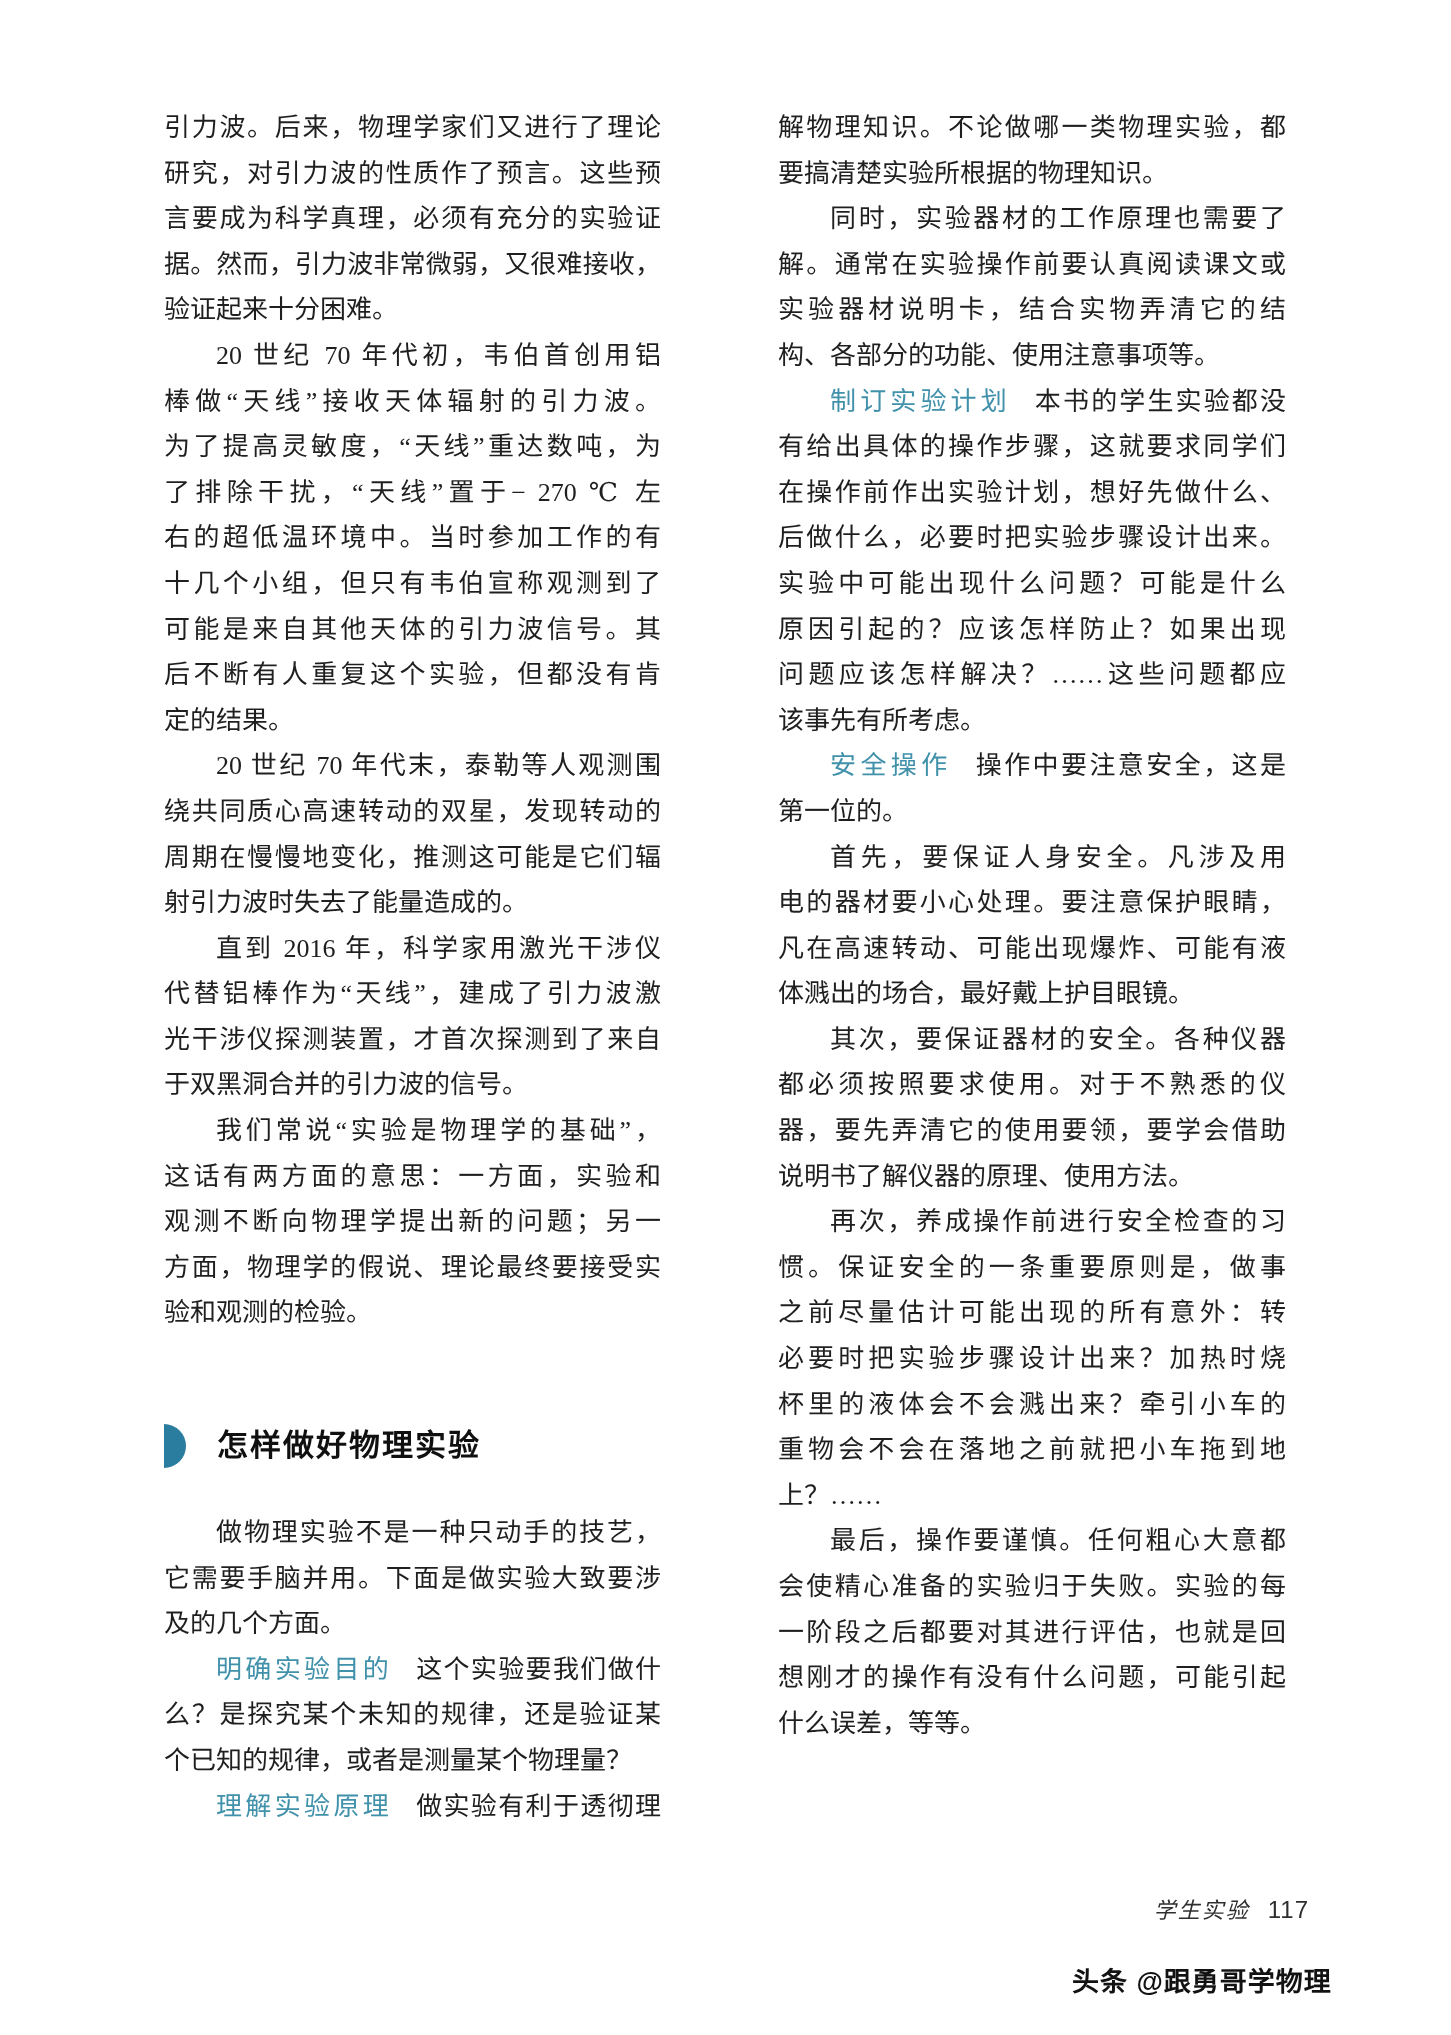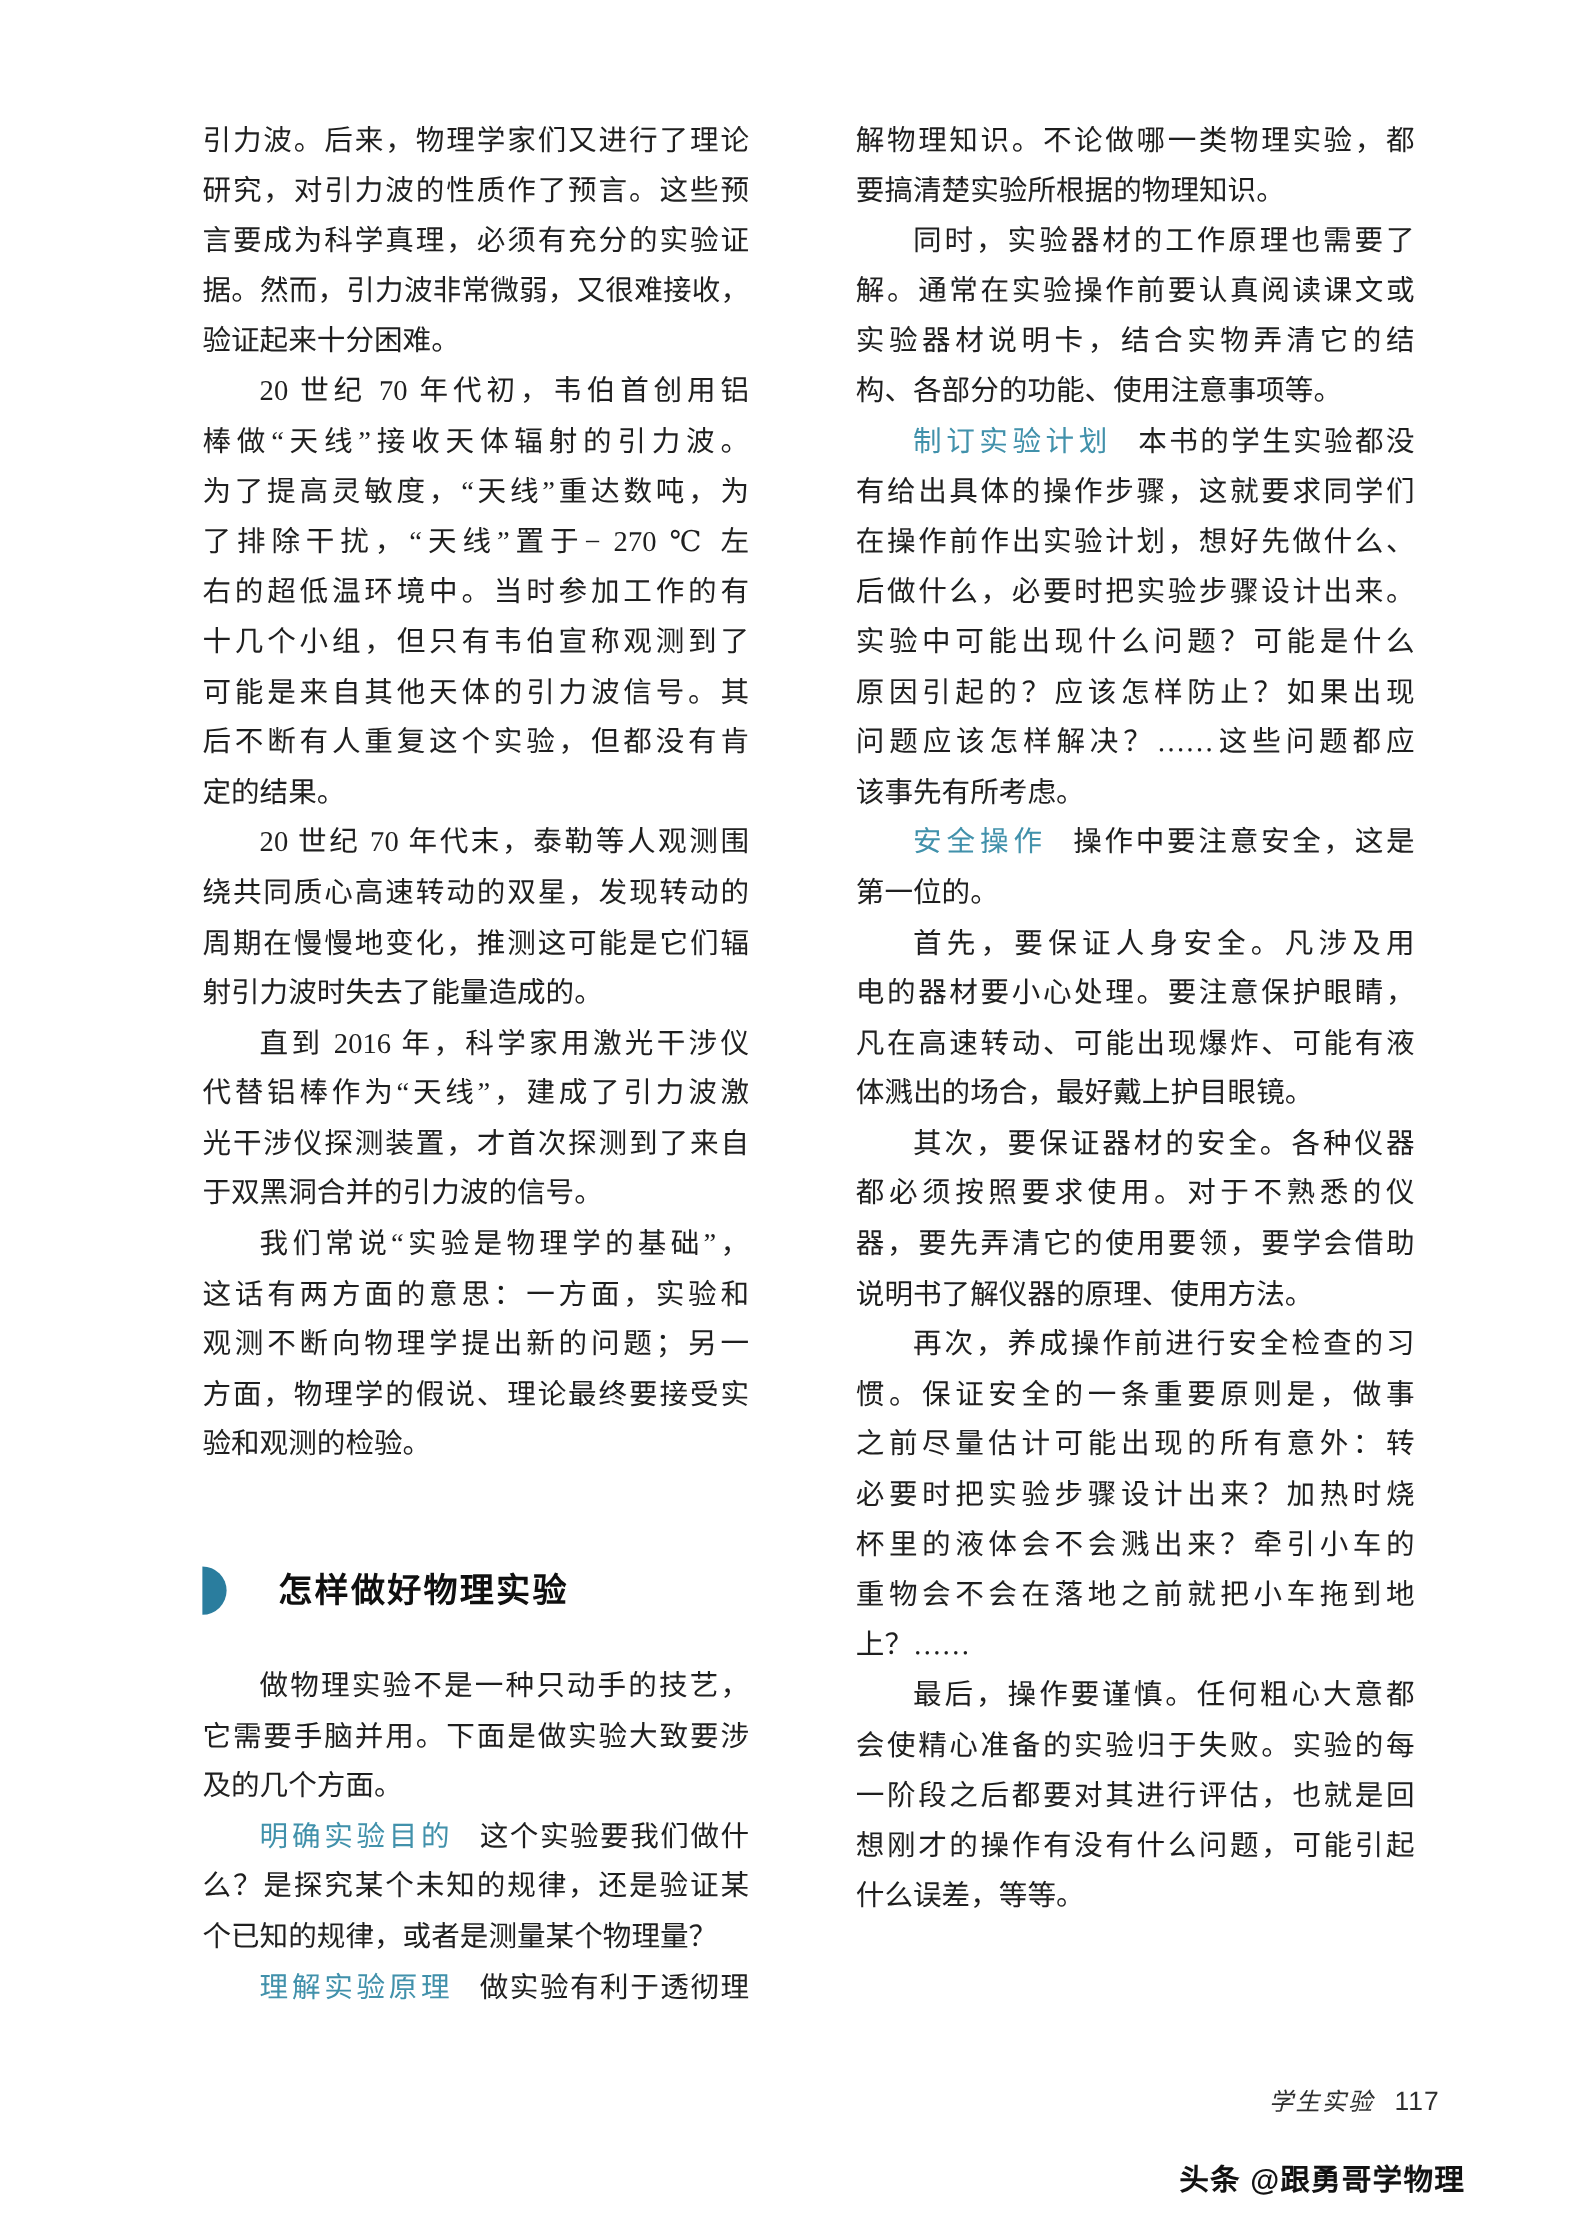--- a/index.html
+++ b/index.html
@@ -3,32 +3,32 @@
 <meta charset="utf-8">
 <style>
   html,body{margin:0;padding:0;}
   body{
     width:1451px;height:2035px;position:relative;background:#ffffff;
     font-family:"Liberation Serif","DejaVu Serif",serif;
     overflow:hidden;
     --ink:#1f1f1f; --teal:#4191ab; --marker:#2a7d9e;
   }
   .col{position:absolute;top:105px;}
-  .col-left{left:184px;width:497px;}
+  .col-left{left:164px;width:497px;}
   .col-right{left:778px;width:508px;}
   .line{
     height:45.6px;line-height:45.6px;font-size:26px;color:var(--ink);
     text-align:justify;text-align-last:justify;overflow:hidden;
   }
   .line.end{text-align-last:left;}
   .line.indent{padding-left:52px;}
   .tlabel{color:var(--teal);letter-spacing:2px;margin-right:24px;}
   .section-header{
     display:flex;align-items:center;
-    margin-top:88px;margin-bottom:42px;height:44px;gap:16px;
+    margin-top:88px;margin-bottom:42px;height:44px;
   }
   .half-disc{
     width:22px;height:44px;background:var(--marker);
     border-radius:0 22px 22px 0;flex:0 0 auto;
   }
   .section-title{
     margin-left:31px;
     font-family:"Liberation Sans","DejaVu Sans",sans-serif;
     font-weight:bold;font-size:31px;color:#101010;letter-spacing:2px;
     line-height:44px;white-space:nowrap;

